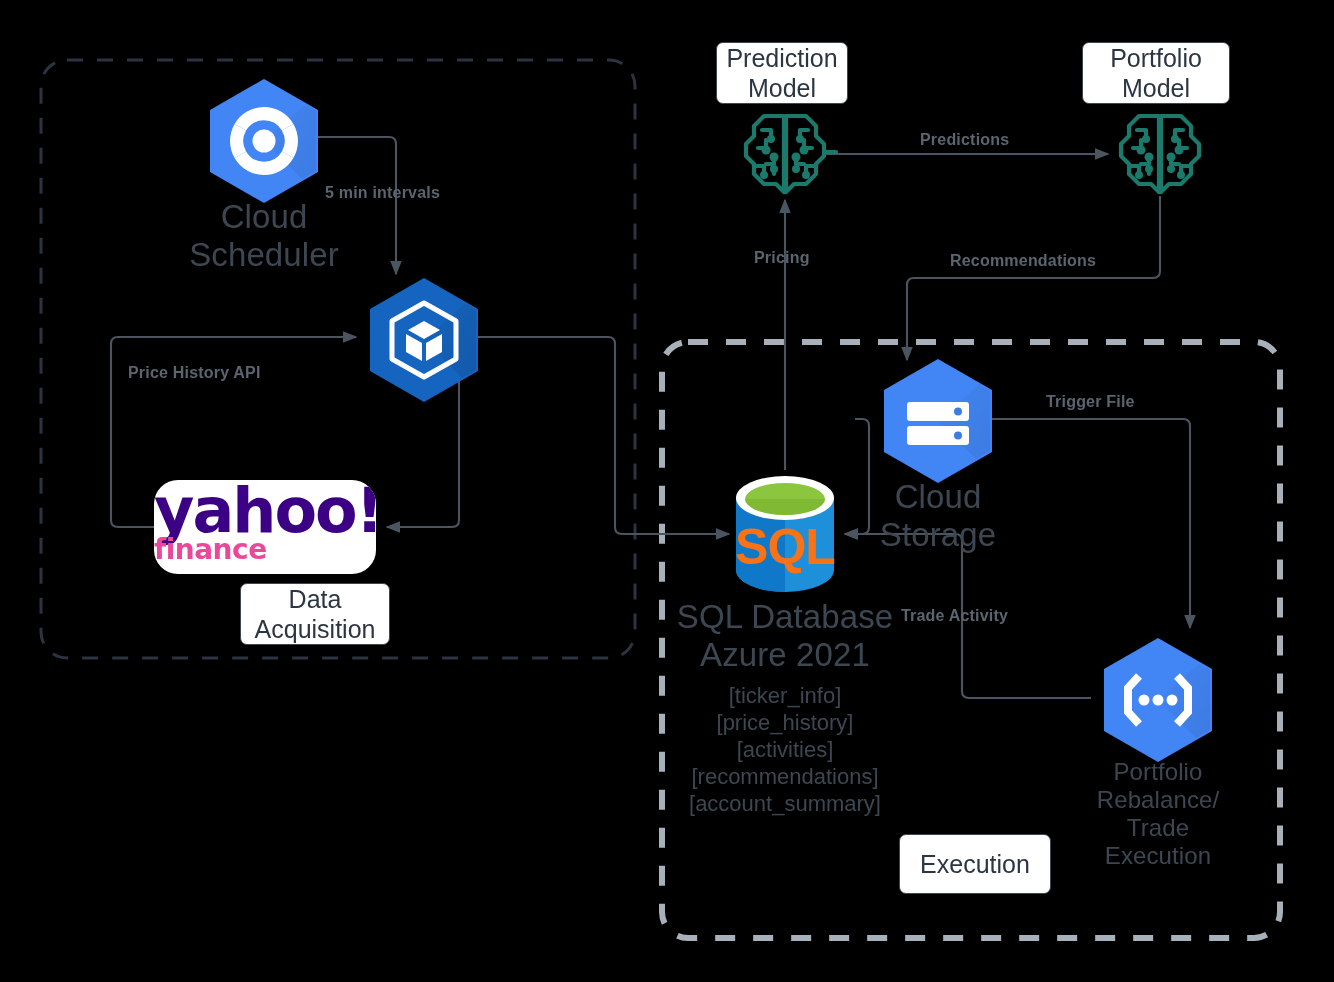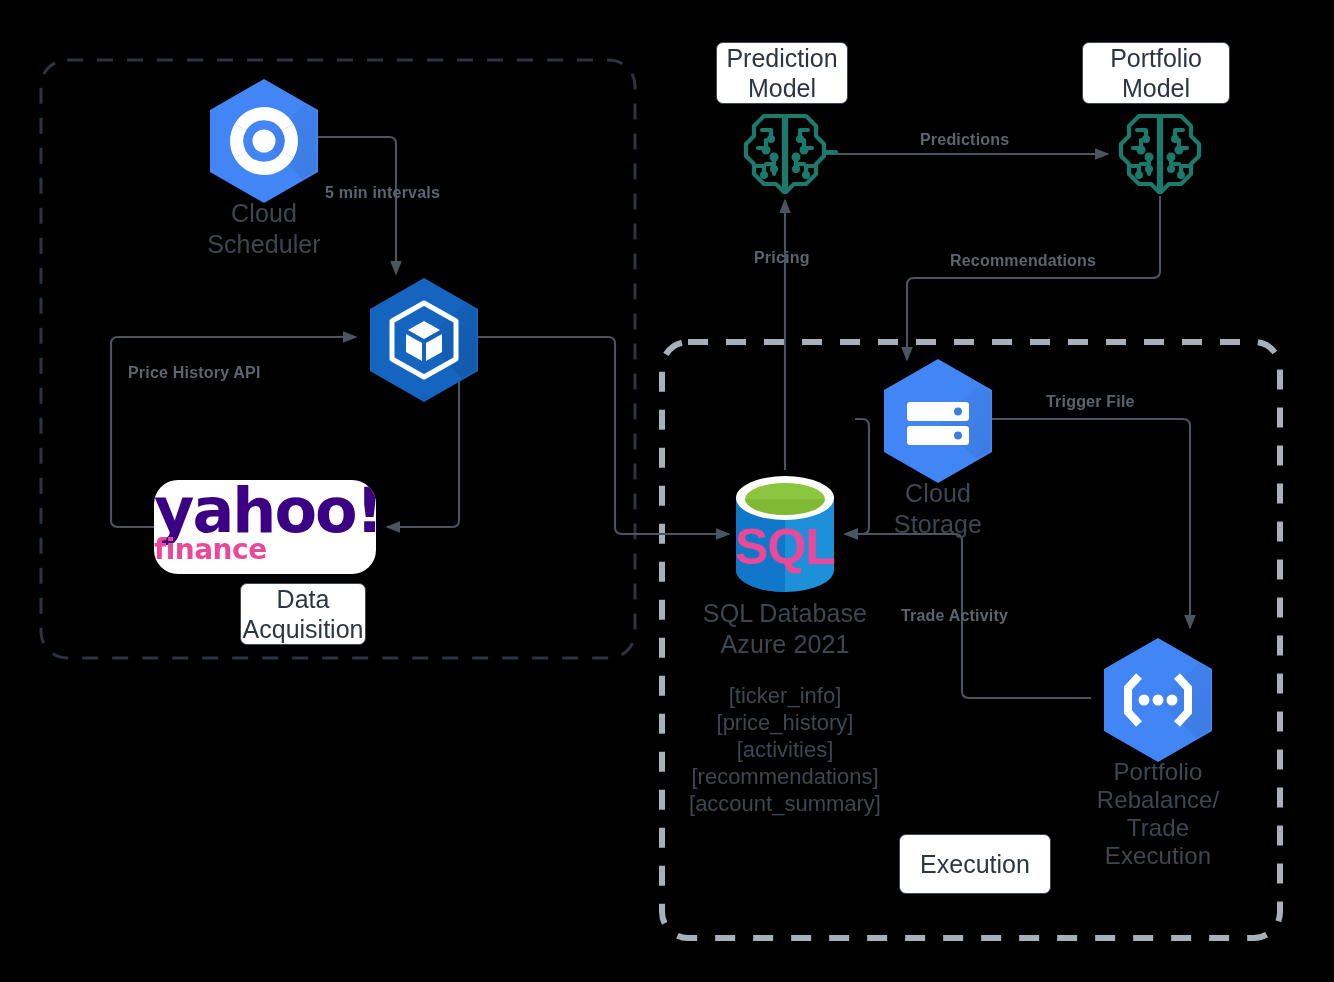--- a/index.html
+++ b/index.html
@@ -26,22 +26,22 @@
     left: 0; top: 0;
     width: 1334px;
     height: 982px;
     pointer-events: none;
   }
   
   .caption {
     position: absolute;
     text-align: center;
     color: #3D4752;
-    font-size: 25px;
-    line-height: 31px;
+    font-size: 33px;
+    line-height: 38px;
     font-family: "Liberation Sans", sans-serif;
     white-space: pre-line;
     letter-spacing: 0.1px;
   }
   .caption.small {
     font-size: 24px;
     line-height: 28px;
   }
   
   .edge-label {
@@ -101,21 +101,21 @@
     font-family: "DejaVu Sans", sans-serif;
     margin-top: -6px;
   }
   
   .sql-db { position: absolute; }
   .sql-text {
     position: absolute;
     left: 0; right: 0;
     top: 46px;
     text-align: center;
-    color: #ec4899;
+    color: #f97316;
     font-size: 50px;
     font-weight: bold;
     font-family: "Liberation Sans", sans-serif;
     letter-spacing: -1px;
   }
   
   .table-list {
     position: absolute;
     text-align: center;
     color: #3D4752;
@@ -312,21 +312,21 @@
 
   <div class="edge-label" style="left:325px; top:184px;">5 min intervals</div>
 
   <div class="edge-label" style="left:128px; top:328px;margin-top:36px;">Price History API</div>
 
   <div class="yahoo-plate" style="left:154px; top:480px; width:222px; height:94px;">
     <div class="yahoo-word"><span>yahoo</span><span class="bang">!</span></div>
     <div class="finance-word">finance</div>
   </div>
 
-  <div class="label-box" style="left:240px; top:583px; width:126px; height:62px;">Data
+  <div class="label-box" style="left:240px; top:583px; width:150px; height:62px;">Data
 Acquisition</div>
 
   <div class="label-box" style="left:716px; top:42px; width:132px; height:62px;">Prediction
 Model</div>
 
   <div class="label-box" style="left:1082px; top:42px; width:148px; height:62px;">Portfolio
 Model</div>
 
   <div class="edge-label" style="left:920px; top:131px;">Predictions</div>
 

